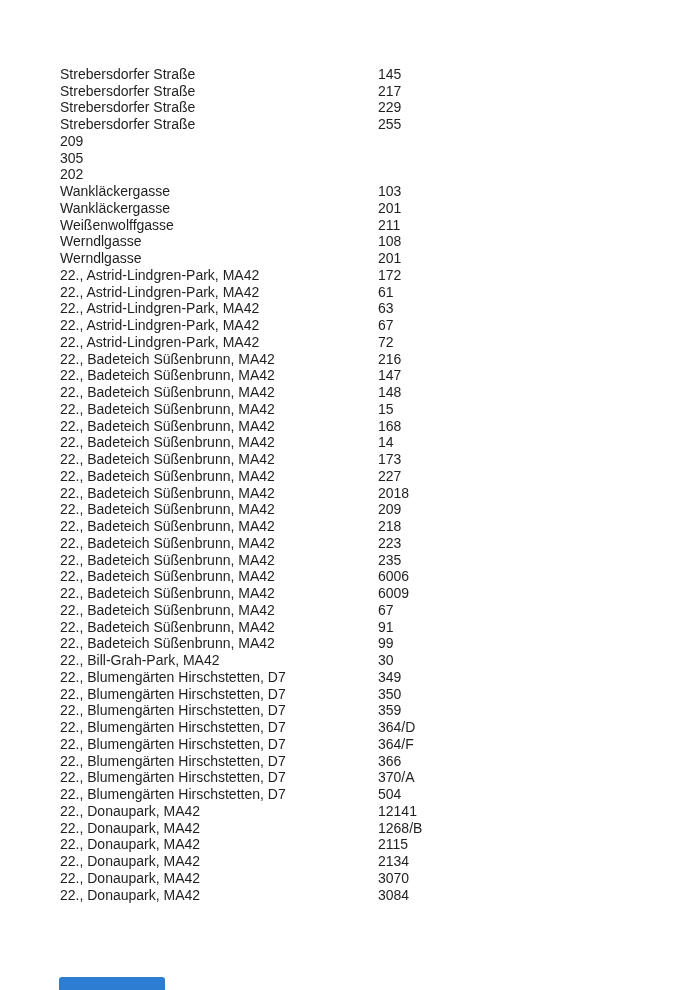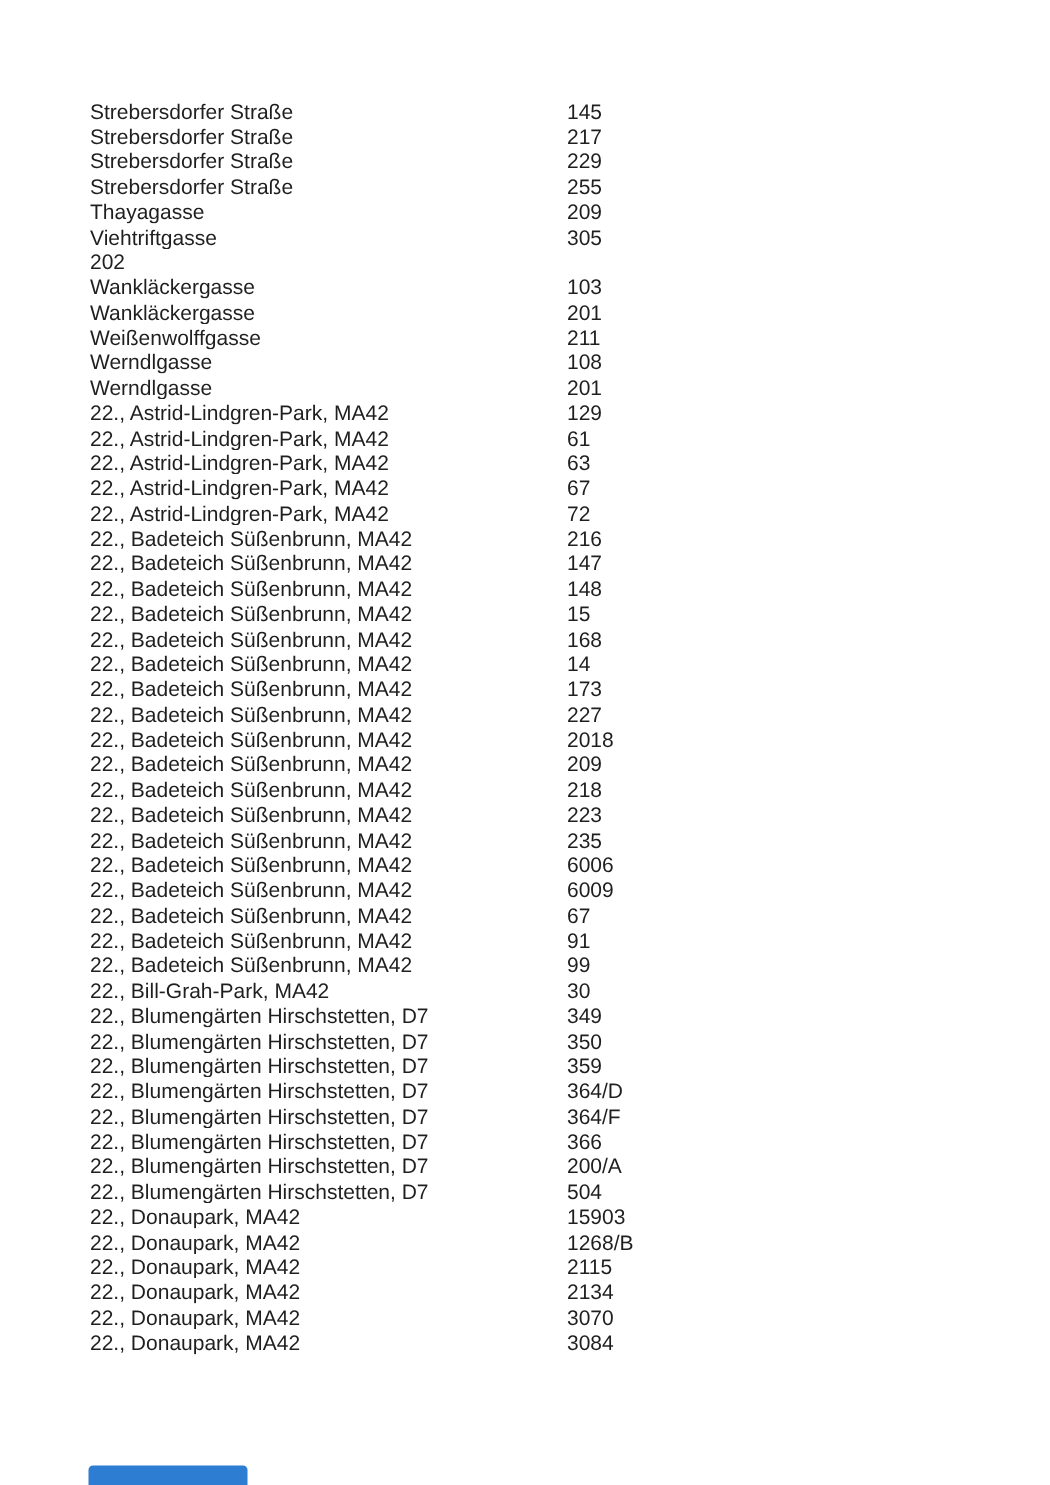--- a/index.html
+++ b/index.html
@@ -63,27 +63,25 @@
     <span class="loc">Strebersdorfer Straße</span>
     <span class="val">229</span>
   </div>
 
   <div class="row">
     <span class="loc">Strebersdorfer Straße</span>
     <span class="val">255</span>
   </div>
 
   <div class="row">
-    <span class="loc">Thayagasse</span>
     <span class="val">209</span>
   </div>
 
 
   <div class="row">
-    <span class="loc">Viehtriftgasse</span>
     <span class="val">305</span>
   </div>
 
   <div class="row">
     <span class="val">202</span>
   </div>
 
   <div class="row">
     <span class="loc">Wankläckergasse</span>
     <span class="val">103</span>
@@ -104,21 +102,21 @@
     <span class="val">108</span>
   </div>
 
   <div class="row">
     <span class="loc">Werndlgasse</span>
     <span class="val">201</span>
   </div>
 
   <div class="row">
     <span class="loc">22., Astrid-Lindgren-Park, MA42</span>
-    <span class="val">129</span>
+    <span class="val">172</span>
   </div>
 
   <div class="row">
     <span class="loc">22., Astrid-Lindgren-Park, MA42</span>
     <span class="val">61</span>
   </div>
 
   <div class="row">
     <span class="loc">22., Astrid-Lindgren-Park, MA42</span>
     <span class="val">63</span>
@@ -254,31 +252,31 @@
     <span class="val">364/F</span>
   </div>
 
   <div class="row">
     <span class="loc">22., Blumengärten Hirschstetten, D7</span>
     <span class="val">366</span>
   </div>
 
   <div class="row">
     <span class="loc">22., Blumengärten Hirschstetten, D7</span>
-    <span class="val">200/A</span>
+    <span class="val">370/A</span>
   </div>
 
   <div class="row">
     <span class="loc">22., Blumengärten Hirschstetten, D7</span>
     <span class="val">504</span>
   </div>
 
   <div class="row">
     <span class="loc">22., Donaupark, MA42</span>
-    <span class="val">15903</span>
+    <span class="val">12141</span>
   </div>
 
   <div class="row">
     <span class="loc">22., Donaupark, MA42</span>
     <span class="val">1268/B</span>
   </div>
 
   <div class="row">
     <span class="loc">22., Donaupark, MA42</span>
     <span class="val">2115</span>

